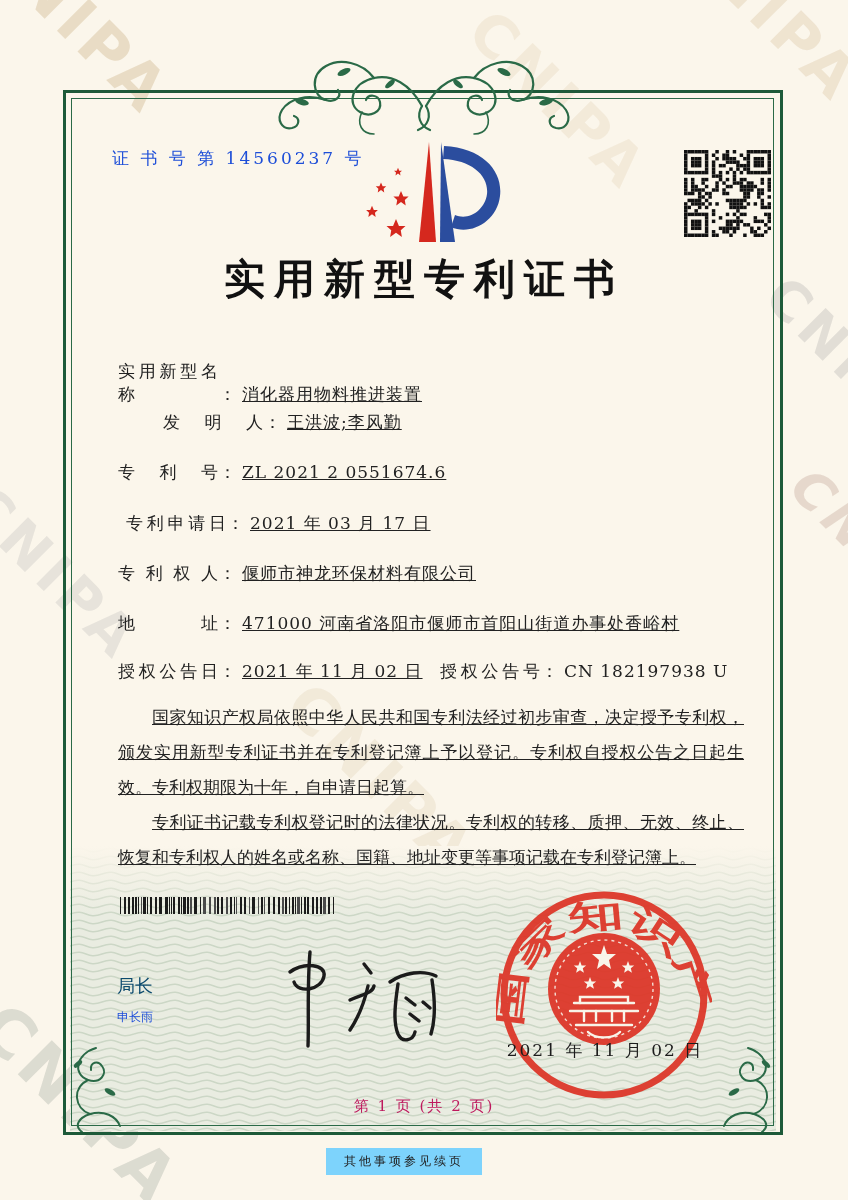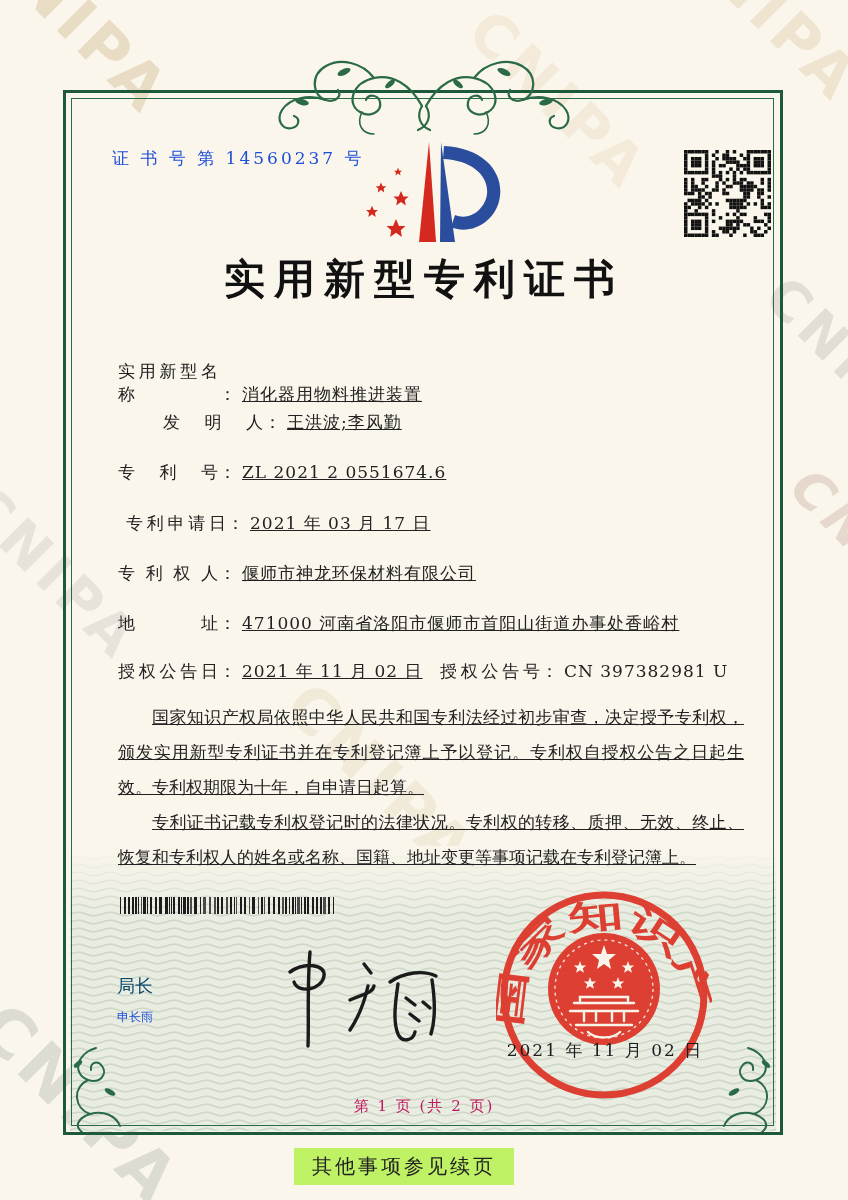--- a/index.html
+++ b/index.html
@@ -28,22 +28,22 @@
          color:#222;text-align:justify;z-index:2;text-decoration:underline;}
   .paras p{margin:0;text-indent:2em;}
   .sig-title{left:117px;top:974px;font-size:18px;color:#0c4a6e;
              font-family:Liberation Mono, monospace;z-index:2;}
   .sig-name{left:117px;top:1009px;font-size:12px;color:#1d4ed8;
             font-family:"DejaVu Sans","Liberation Sans",sans-serif;z-index:2;}
   .seal-date{left:497px;top:1039px;width:216px;text-align:center;font-size:17px;
              letter-spacing:2px;color:#1c1c1c;z-index:3;}
   .page-num{left:0;top:1097px;width:848px;text-align:center;font-size:15px;
             letter-spacing:2px;color:#be185d;z-index:2;}
-  .footer-note{left:404px;top:1148px;transform:translateX(-50%);font-size:20px;
-               letter-spacing:3px;color:#222;background:#bef264;padding:5px 18px;z-index:2;}
+  .footer-note{left:404px;top:1148px;transform:translateX(-50%);font-size:12px;
+               letter-spacing:3px;color:#222;background:#7dd3fc;padding:5px 18px;z-index:2;}
   .fade-top{position:absolute;left:70px;top:846px;width:706px;height:70px;z-index:1;
             background:linear-gradient(#fbf6eb,rgba(251,246,235,0));}
 </style>
 </head>
 <body>
 
 <div class="page">
 
   <div class="wm" style="left:-44px;top:-18px;font-size:62px;color:rgba(222,203,172,0.6);">CNIPA</div>
   <div class="wm" style="left:446px;top:66px;font-size:58px;color:rgba(236,224,202,0.55);">CNIPA</div>
@@ -438,21 +438,21 @@
   </div>
   <div class="abs z2 row" style="top:562px;">
     <span class="lbl">专利权人</span><span class="col">：</span><span class="val">偃师市神龙环保材料有限公司</span>
   </div>
   <div class="abs z2 row" style="top:612px;">
     <span class="lbl">地址</span><span class="col">：</span><span class="val">471000 河南省洛阳市偃师市首阳山街道办事处香峪村</span>
   </div>
   <div class="abs z2 row" style="top:660px;">
     <span class="lbl">授权公告日</span><span class="col">：</span><span class="val">2021 年 11 月 02 日</span>
     <span class="grant2">
-      <span class="lbl">授权公告号</span><span class="col">：</span><span class="val">CN 397382981 U</span>
+      <span class="lbl">授权公告号</span><span class="col">：</span><span class="val">CN 182197938 U</span>
     </span>
   </div>
 
   <div class="abs paras">
     <p>国家知识产权局依照中华人民共和国专利法经过初步审查，决定授予专利权，颁发实用新型专利证书并在专利登记簿上予以登记。专利权自授权公告之日起生效。专利权期限为十年，自申请日起算。</p>
     <p>专利证书记载专利权登记时的法律状况。专利权的转移、质押、无效、终止、恢复和专利权人的姓名或名称、国籍、地址变更等事项记载在专利登记簿上。</p>
   </div>
 
   <svg class="abs z2" id="barcode" style="left:120px;top:897px;" width="217" height="17">
       <rect x="0" y="0" width="1" height="17" fill="#1c1c1c"></rect>

